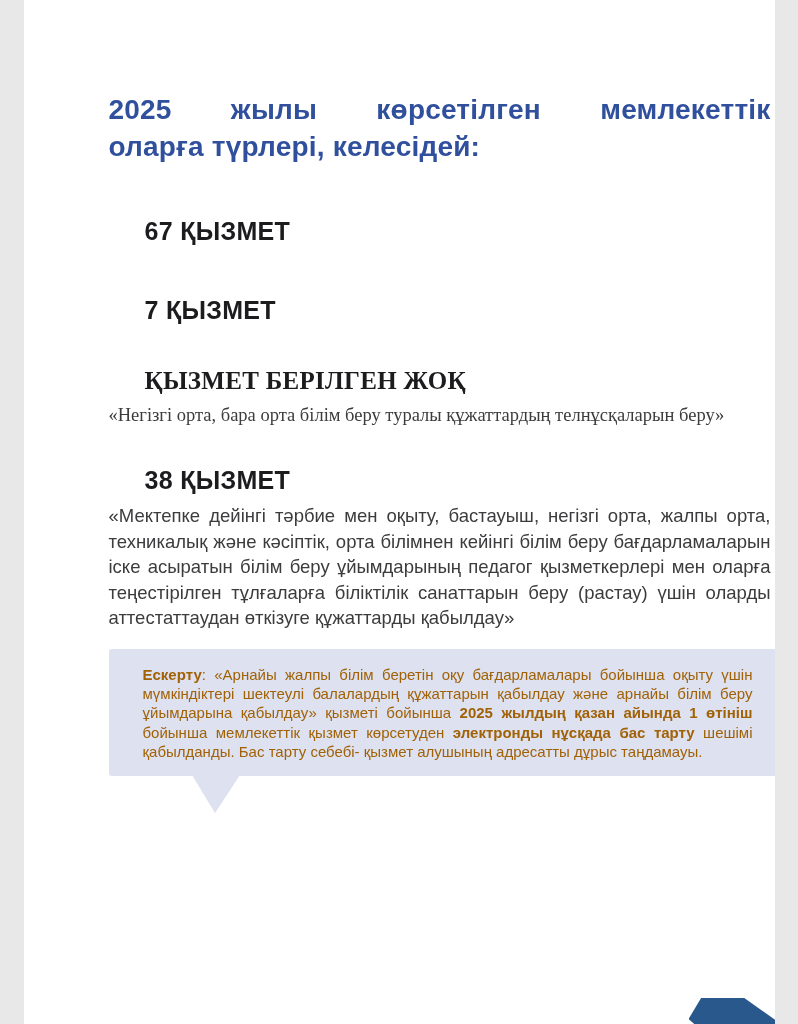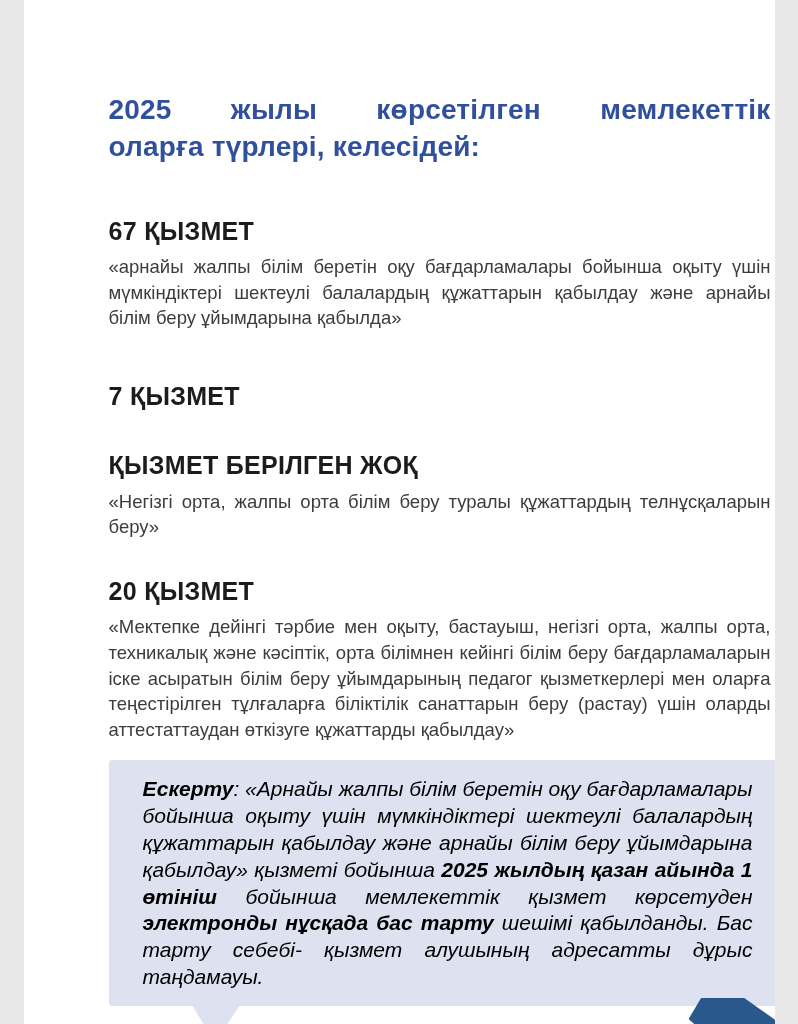--- a/index.html
+++ b/index.html
@@ -32,53 +32,53 @@
     letter-spacing: 0.2px;
   }
   .doc-title .t-line { display: block; }
   .doc-title .t-line.justify {
     text-align: justify;
     text-align-last: justify;
   }
 
   .section { margin-top: 48px; }
   .section.gap-lg { margin-top: 52px; }
-  .section.gap-md { margin-top: 42px; }
+  .section.gap-md { margin-top: 42px; font-family: Liberation Serif, serif; }
   .section.gap-sm { margin-top: 38px; }
 
   .section h2 {
     color: #1c1c1e;
     font-size: 25px;
     font-weight: 700;
     line-height: 1.1;
     letter-spacing: 0.3px;
     margin-bottom: 9px;
+    margin-left: 36px;
   }
 
   .section p {
     font-size: 18.5px;
     line-height: 1.38;
     color: #3c3c3e;
     text-align: justify;
   }
 
   .note-box {
     position: relative;
     margin-top: 18px;
     background: #dee1ef;
     border-radius: 3px;
     padding: 16px 26px 15px 34px;
     width: 670px;
     margin-left: 0px;
   }
   .note-box p {
-    font-style: italic;
-    font-size: 21px;
+    font-size: 15px;
     line-height: 1.28;
-    color: #000000;
+    color: #a16207;
     text-align: justify;
   }
   .note-box .seg-bold { font-weight: 700; }
 
   .note-tail {
     position: absolute;
     left: 83px;
     bottom: -37px;
     width: 0;
     height: 0;
@@ -103,34 +103,33 @@
 <div class="page">
   <div class="content">
 
     <h1 class="doc-title">
       <span class="t-line justify">2025 жылы көрсетілген мемлекеттік</span>
       <span class="t-line">оларға түрлері, келесідей:</span>
     </h1>
 
     <section class="section gap-lg">
       <h2>67 ҚЫЗМЕТ</h2>
-      <p>«арнайы жалпы білім беретін оқу бағдарламалары бойынша оқыту үшін мүмкіндіктері шектеулі балалардың құжаттарын қабылдау және арнайы білім беру ұйымдарына қабылда»</p>
     </section>
 
     <section class="section gap-lg">
       <h2>7 ҚЫЗМЕТ</h2>
     </section>
 
     <section class="section gap-md">
       <h2>ҚЫЗМЕТ БЕРІЛГЕН ЖОҚ</h2>
-      <p>«Негізгі орта, жалпы орта білім беру туралы құжаттардың телнұсқаларын беру»</p>
+      <p>«Негізгі орта, бара орта білім беру туралы құжаттардың телнұсқаларын беру»</p>
     </section>
 
     <section class="section gap-sm">
-      <h2>20 ҚЫЗМЕТ</h2>
+      <h2>38 ҚЫЗМЕТ</h2>
       <p>«Мектепке дейінгі тәрбие мен оқыту, бастауыш, негізгі орта, жалпы орта, техникалық және кәсіптік, орта білімнен кейінгі білім беру бағдарламаларын іске асыратын білім беру ұйымдарының педагог қызметкерлері мен оларға теңестірілген тұлғаларға біліктілік санаттарын беру (растау) үшін оларды аттестаттаудан өткізуге құжаттарды қабылдау»</p>
     </section>
 
     <div class="note-box">
       <p><span class="seg-bold">Ескерту</span><span>: «Арнайы жалпы білім беретін оқу бағдарламалары бойынша оқыту үшін мүмкіндіктері шектеулі балалардың құжаттарын қабылдау және арнайы білім беру ұйымдарына қабылдау» қызметі бойынша </span><span class="seg-bold">2025 жылдың қазан айында 1 өтініш</span><span> бойынша мемлекеттік қызмет көрсетуден </span><span class="seg-bold">электронды нұсқада бас тарту</span><span> шешімі қабылданды. Бас тарту себебі- қызмет алушының адресатты дұрыс таңдамауы.</span></p>
       <div class="note-tail"></div>
     </div>
 
   </div>
 

